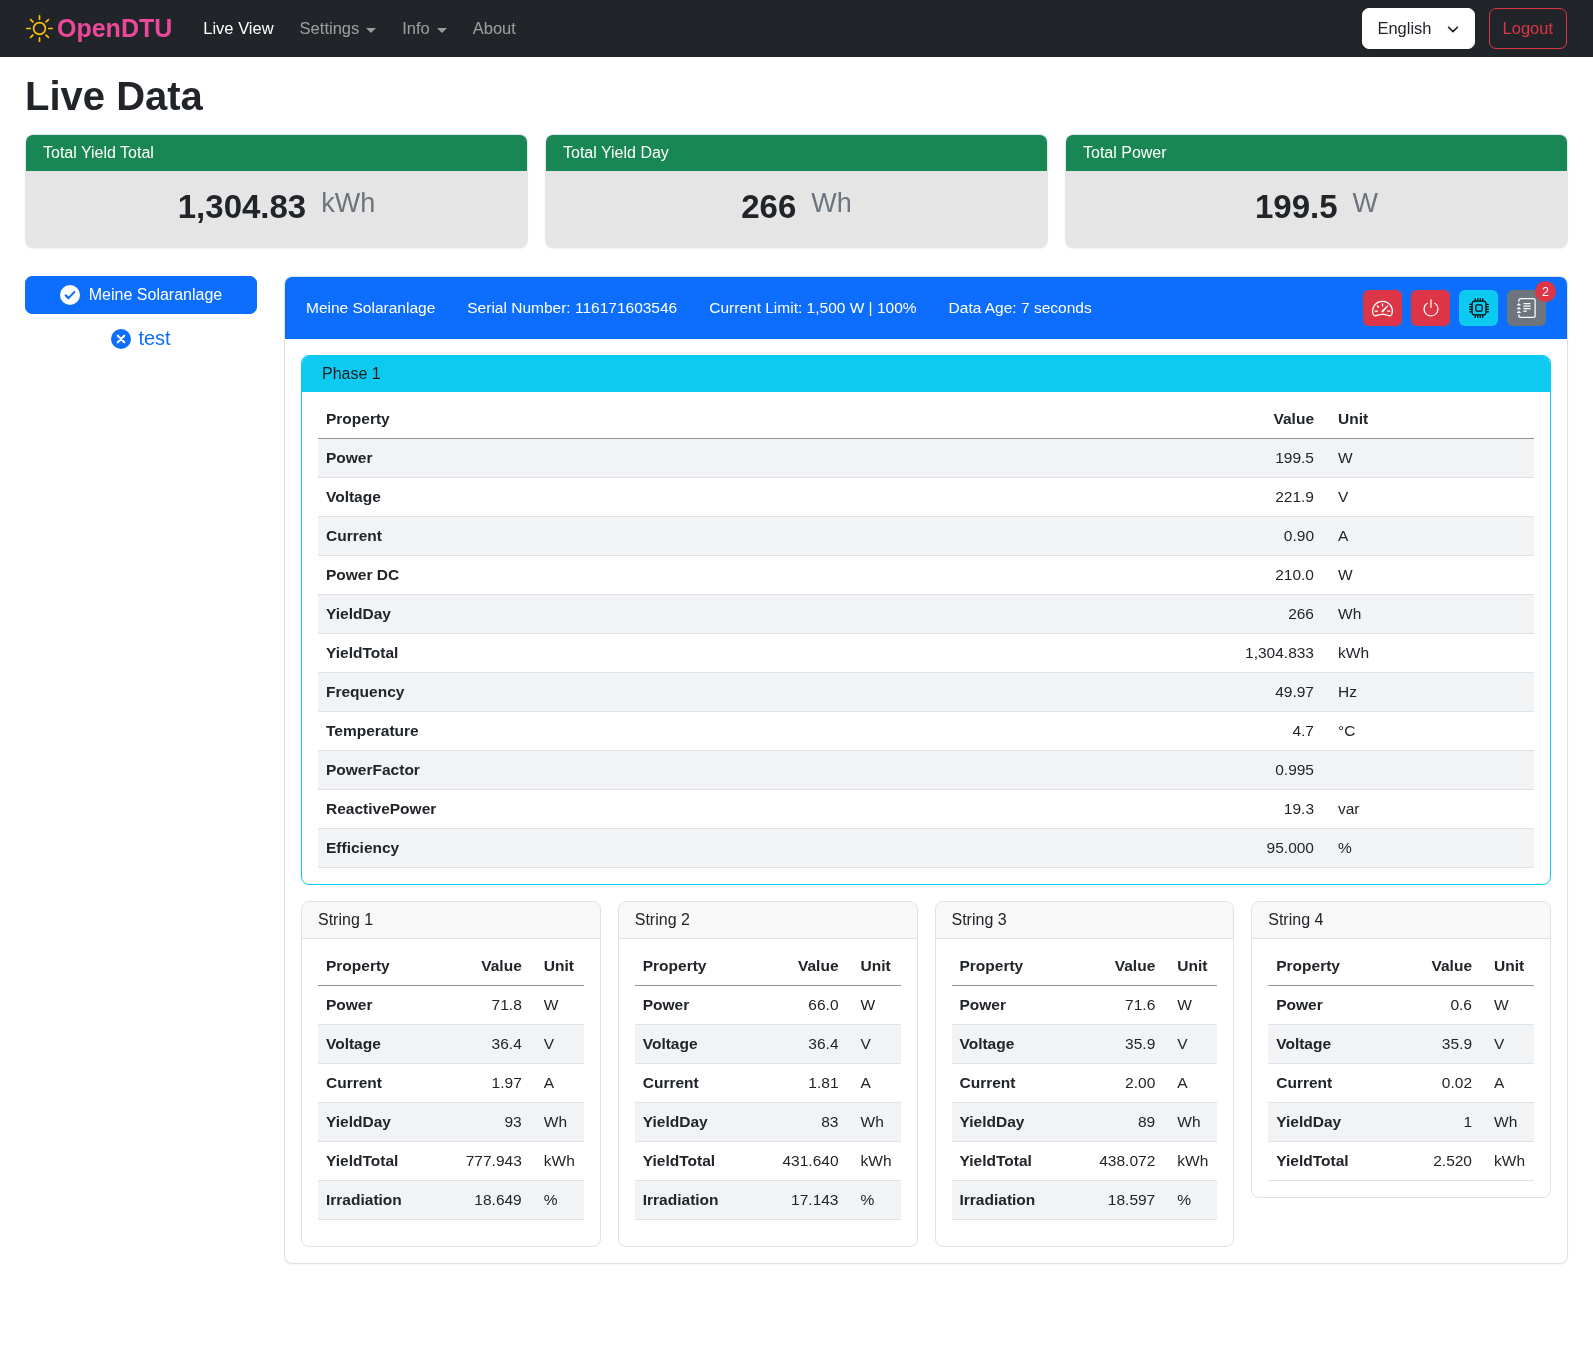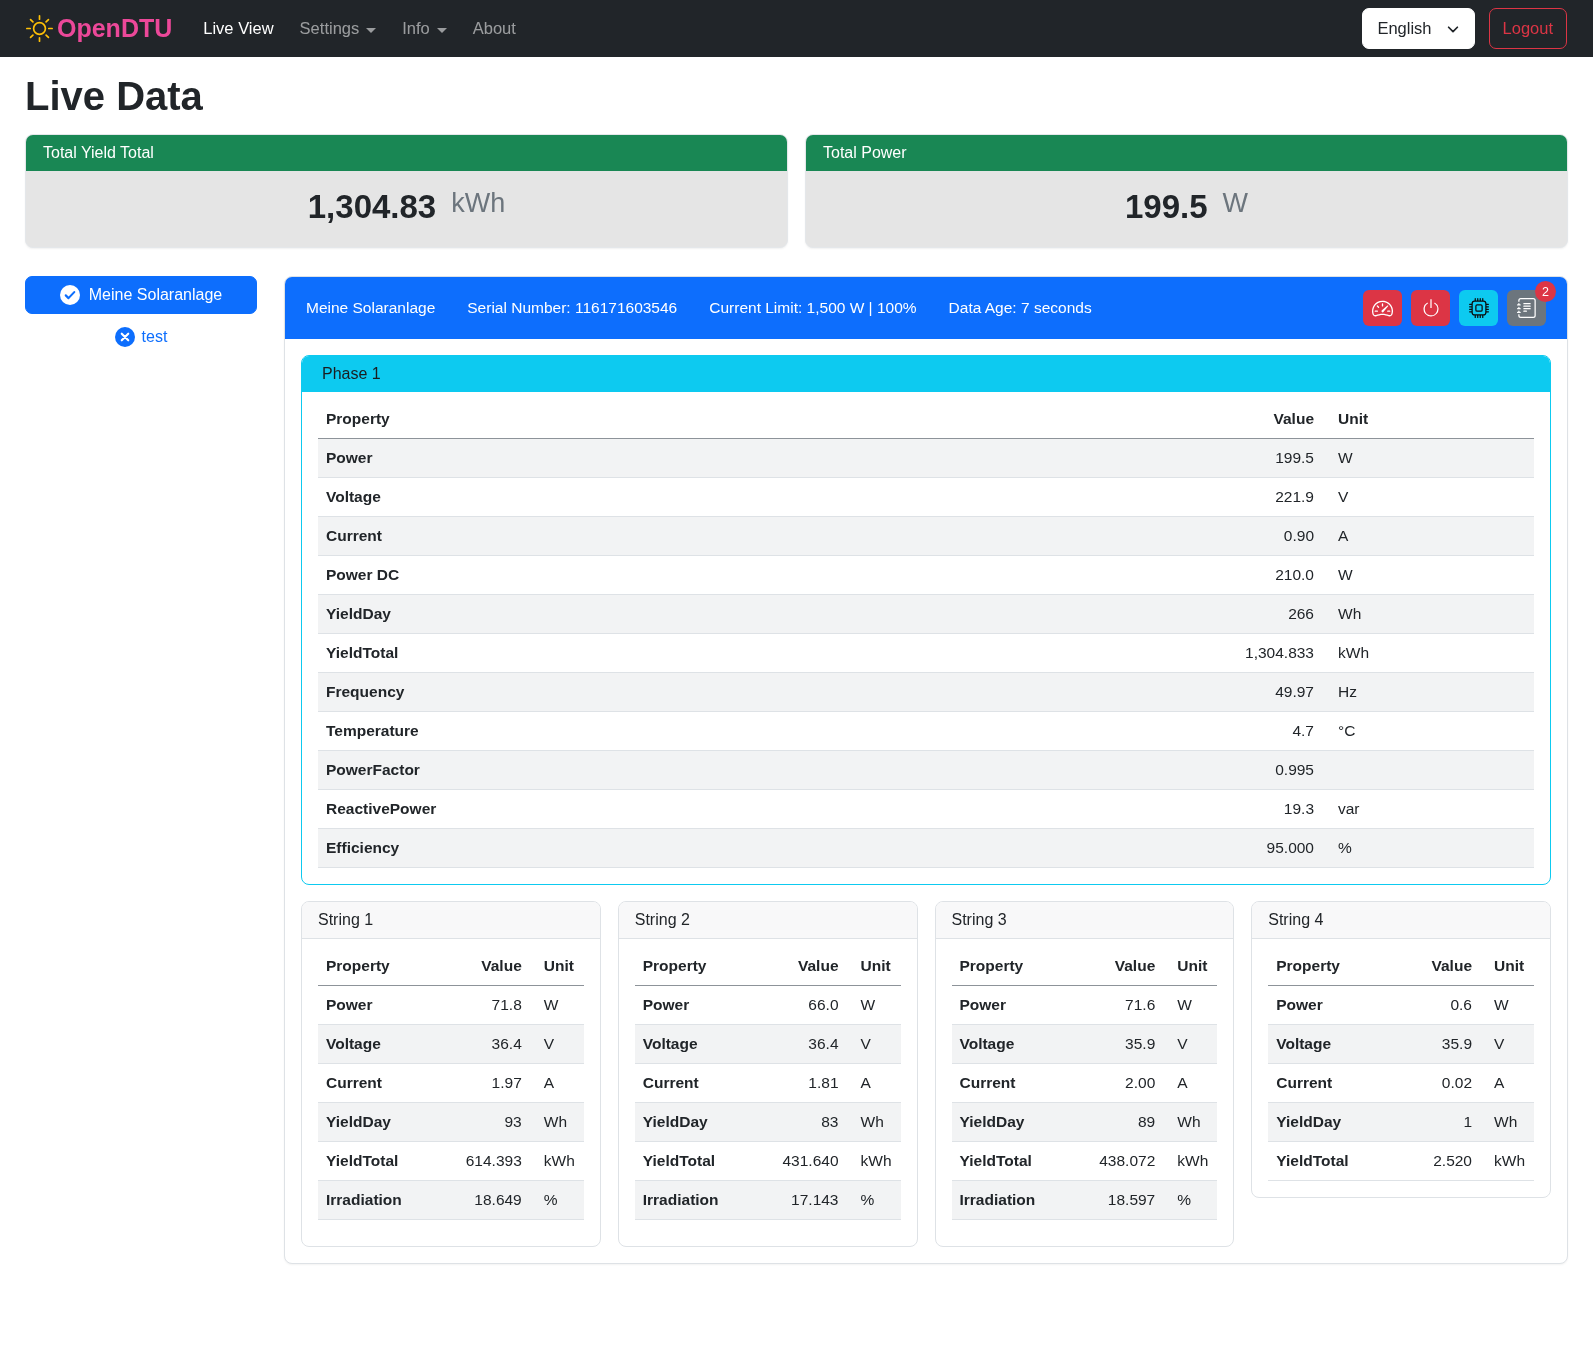--- a/index.html
+++ b/index.html
@@ -25,21 +25,21 @@
   .summary-row { display:flex; gap:17px; }
   .summary-card { flex:1; border:1px solid #e4e7ea; border-radius:8px; overflow:hidden; box-shadow:0 1px 2px rgba(0,0,0,.06); background:#e5e5e5; }
   .summary-card-header { background:#198754; color:#fff; font-size:16px; padding:9px 17px; }
   .summary-card-body { display:flex; align-items:flex-start; justify-content:center; gap:15px; padding:17px 0 21px; }
   .summary-value { font-size:33px; font-weight:700; }
   .summary-unit { font-size:27px; color:#6c757d; }
 
   .content-row { display:flex; margin-top:28px; align-items:flex-start; padding-bottom:12px; }
   .sidebar { width:232px; margin-right:27px; flex:none; }
   .inverter-select-btn { width:100%; height:38px; background:#0d6efd; border:1px solid #0d6efd; color:#fff; border-radius:7px; display:flex; align-items:center; justify-content:center; gap:9px; font-size:16px; font-family:inherit; cursor:pointer; }
-  .inverter-alt-btn { margin-top:12px; display:flex; align-items:center; justify-content:center; gap:7px; color:#0d6efd; font-size:16px; background:none; border:none; cursor:pointer; width:100%; font-family:inherit; }
+  .inverter-alt-btn { margin-top:12px; display:flex; align-items:center; justify-content:center; gap:7px; color:#0d6efd; font-size:20px; background:none; border:none; cursor:pointer; width:100%; font-family:inherit; }
 
   
   .inverter-card { flex:1; border:1px solid #dee2e6; border-radius:8px; overflow:hidden; background:#fff; box-shadow:0 1px 2px rgba(0,0,0,.05); }
   .inverter-header { background:#0d6efd; color:#fff; display:flex; align-items:center; padding:13px 21px; font-size:15.5px; gap:32px; }
   .action-group { margin-left:auto; display:flex; gap:9px; }
   .action-btn { width:39px; height:36px; border-radius:6px; border:none; display:flex; align-items:center; justify-content:center; position:relative; cursor:pointer; }
   .action-btn.danger { background:#dc3545; }
   .action-btn.info { background:#0dcaf0; }
   .action-btn.secondary { background:#6c757d; }
   .count-badge { position:absolute; top:-9px; right:-10px; background:#dc3545; color:#fff; font-size:12.5px; min-width:21px; height:21px; border-radius:11px; display:flex; align-items:center; justify-content:center; padding:0 6px; }
@@ -114,20 +114,27 @@
 
 <div class="container">
   <h1 class="page-title">Live Data</h1>
 
   <div class="summary-row">
     <div class="summary-card">
       <div class="summary-card-header">Total Yield Total</div>
       <div class="summary-card-body">
         <span class="summary-value">1,304.83</span>
         <span class="summary-unit">kWh</span>
+      </div>
+    </div>
+    <div class="summary-card">
+      <div class="summary-card-header">Total Yield Day</div>
+      <div class="summary-card-body">
+        <span class="summary-value">266</span>
+        <span class="summary-unit">Wh</span>
       </div>
     </div>
     <div class="summary-card">
       <div class="summary-card-header">Total Power</div>
       <div class="summary-card-body">
         <span class="summary-value">199.5</span>
         <span class="summary-unit">W</span>
       </div>
     </div>
   </div>
@@ -316,21 +323,21 @@
                     </tr>
 
                     <tr>
                       <th class="prop">YieldDay</th>
                       <td class="val">93</td>
                       <td class="unit">Wh</td>
                     </tr>
 
                     <tr>
                       <th class="prop">YieldTotal</th>
-                      <td class="val">614.393</td>
+                      <td class="val">777.943</td>
                       <td class="unit">kWh</td>
                     </tr>
 
                     <tr>
                       <th class="prop">Irradiation</th>
                       <td class="val">18.649</td>
                       <td class="unit">%</td>
                     </tr>
                   </tbody>
               </table>

